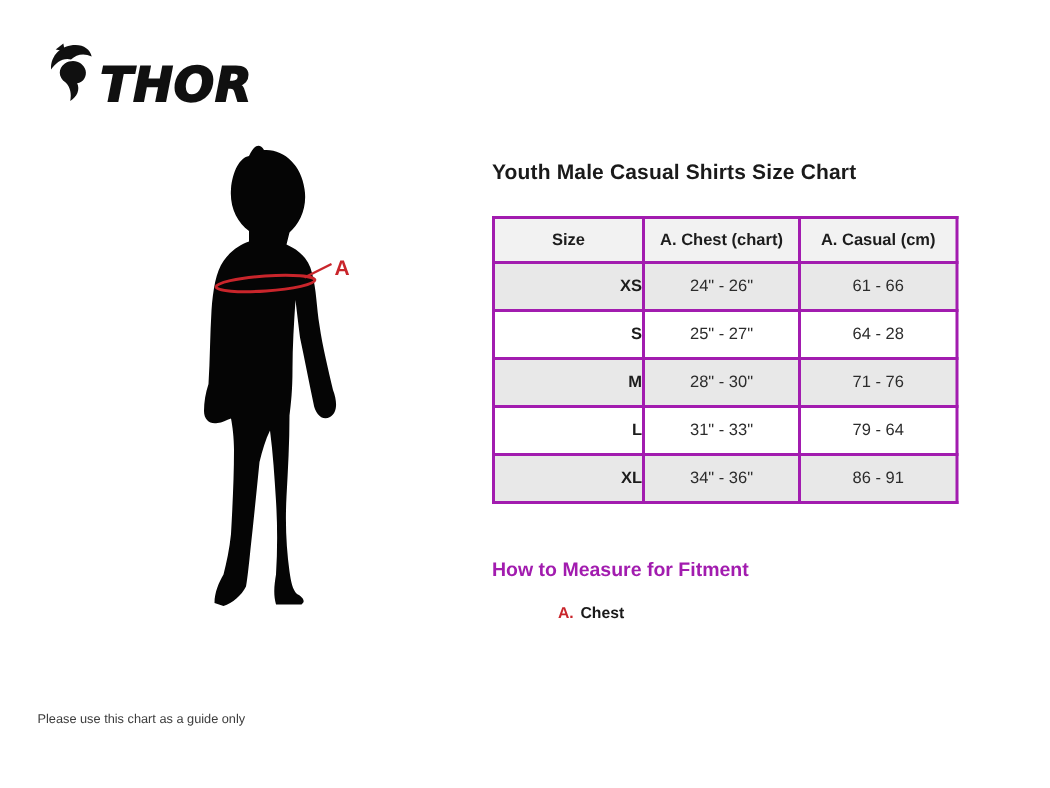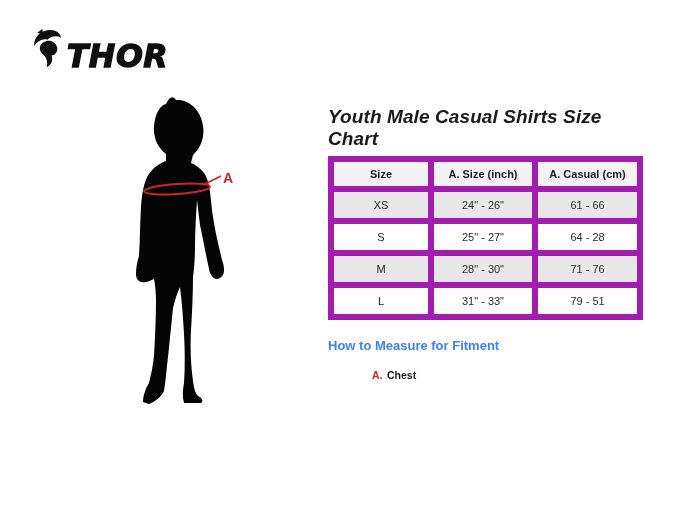--- a/index.html
+++ b/index.html
@@ -10,35 +10,35 @@
     overflow:hidden; color:#1a1a1a;
   }
   
   .logo { position:absolute; left:32px; top:25px; width:138px; height:55px; }
   .logo svg { width:100%; height:100%; display:block; }
   
   .figure-area { position:absolute; left:100px; top:88px; width:200px; height:335px; }
   .figure-area svg { width:100%; height:100%; display:block; }
   
   .right-col { position:absolute; left:328px; top:106px; width:314px; }
-  .chart-title { font-size:19px; font-weight:bold; color:#1a1a1a; margin-bottom:6px; letter-spacing:.1px;font-style:italic; }
+  .chart-title { font-size:14px; font-weight:bold; color:#1a1a1a; margin-bottom:22px; letter-spacing:.1px; }
   table.size-chart { border-collapse:collapse; width:309px; table-layout:fixed; }
   table.size-chart col.c1 { width:100px; }
   table.size-chart col.c2 { width:104px; }
   table.size-chart col.c3 { width:105px; }
   table.size-chart th, table.size-chart td {
-    border:6px solid #a21caf; text-align:center; vertical-align:middle;
+    border:2px solid #a21caf; text-align:center; vertical-align:middle;
     font-size:11px; padding:0;
   }
   table.size-chart thead th { height:30px; background:#f2f2f2; font-weight:bold; color:#1c1c1c; }
   table.size-chart tbody tr { height:32px; }
   table.size-chart tbody tr.alt { background:#e8e8e8; }
-  table.size-chart tbody th { font-weight:normal; color:#1c1c1c; }
+  table.size-chart tbody th { font-weight:bold; color:#1c1c1c;text-align:right; }
   table.size-chart tbody td { font-weight:normal; color:#2c2c2c; }
-  .measure-heading { font-size:13px; font-weight:bold; color:#3b82f6; margin-top:18px; }
+  .measure-heading { font-size:13px; font-weight:bold; color:#a21caf; margin-top:36px; }
   .measure-item { margin-top:12px;margin-left:44px; }
   .measure-key { color:#c9252b; font-weight:bold; font-size:10.5px; }
   .measure-name { color:#1a1a1a; font-weight:bold; font-size:10.5px; }
   .measure-desc { font-size:10px; color:#333; width:218px; line-height:1.4; margin-top:3px; }
   
   .footer { position:absolute; left:25px; top:474px; font-size:8.5px; color:#3b3b3b; line-height:1.35; }
 </style>
 </head>
 <body>
 
@@ -115,21 +115,21 @@
 
     <table class="size-chart">
       <colgroup>
           <col class="c1">
           <col class="c2">
           <col class="c3">
         </colgroup>
       <thead>
         <tr>
           <th>Size</th>
-          <th>A. Size (inch)</th>
+          <th>A. Chest (chart)</th>
           <th>A. Casual (cm)</th>
         </tr>
       </thead>
       <tbody>
         <tr class="alt">
           <th>XS</th>
           <td>24" - 26"</td>
           <td>61 - 66</td>
         </tr>
         <tr>
@@ -138,29 +138,35 @@
           <td>64 - 28</td>
         </tr>
         <tr class="alt">
           <th>M</th>
           <td>28" - 30"</td>
           <td>71 - 76</td>
         </tr>
         <tr>
           <th>L</th>
           <td>31" - 33"</td>
-          <td>79 - 51</td>
+          <td>79 - 64</td>
+        </tr>
+        <tr class="alt">
+          <th>XL</th>
+          <td>34" - 36"</td>
+          <td>86 - 91</td>
         </tr>
       </tbody>
     </table>
 
     <div class="measure-heading">How to Measure for Fitment</div>
 
     <div class="measure-item">
       <span class="measure-key">A.</span>
       <span class="measure-name">Chest</span>
     </div>
   </div>
 
   <div class="footer">
+    <div>Please use this chart as a guide only</div>
   </div>
 
 </div>
 
 </body></html>

